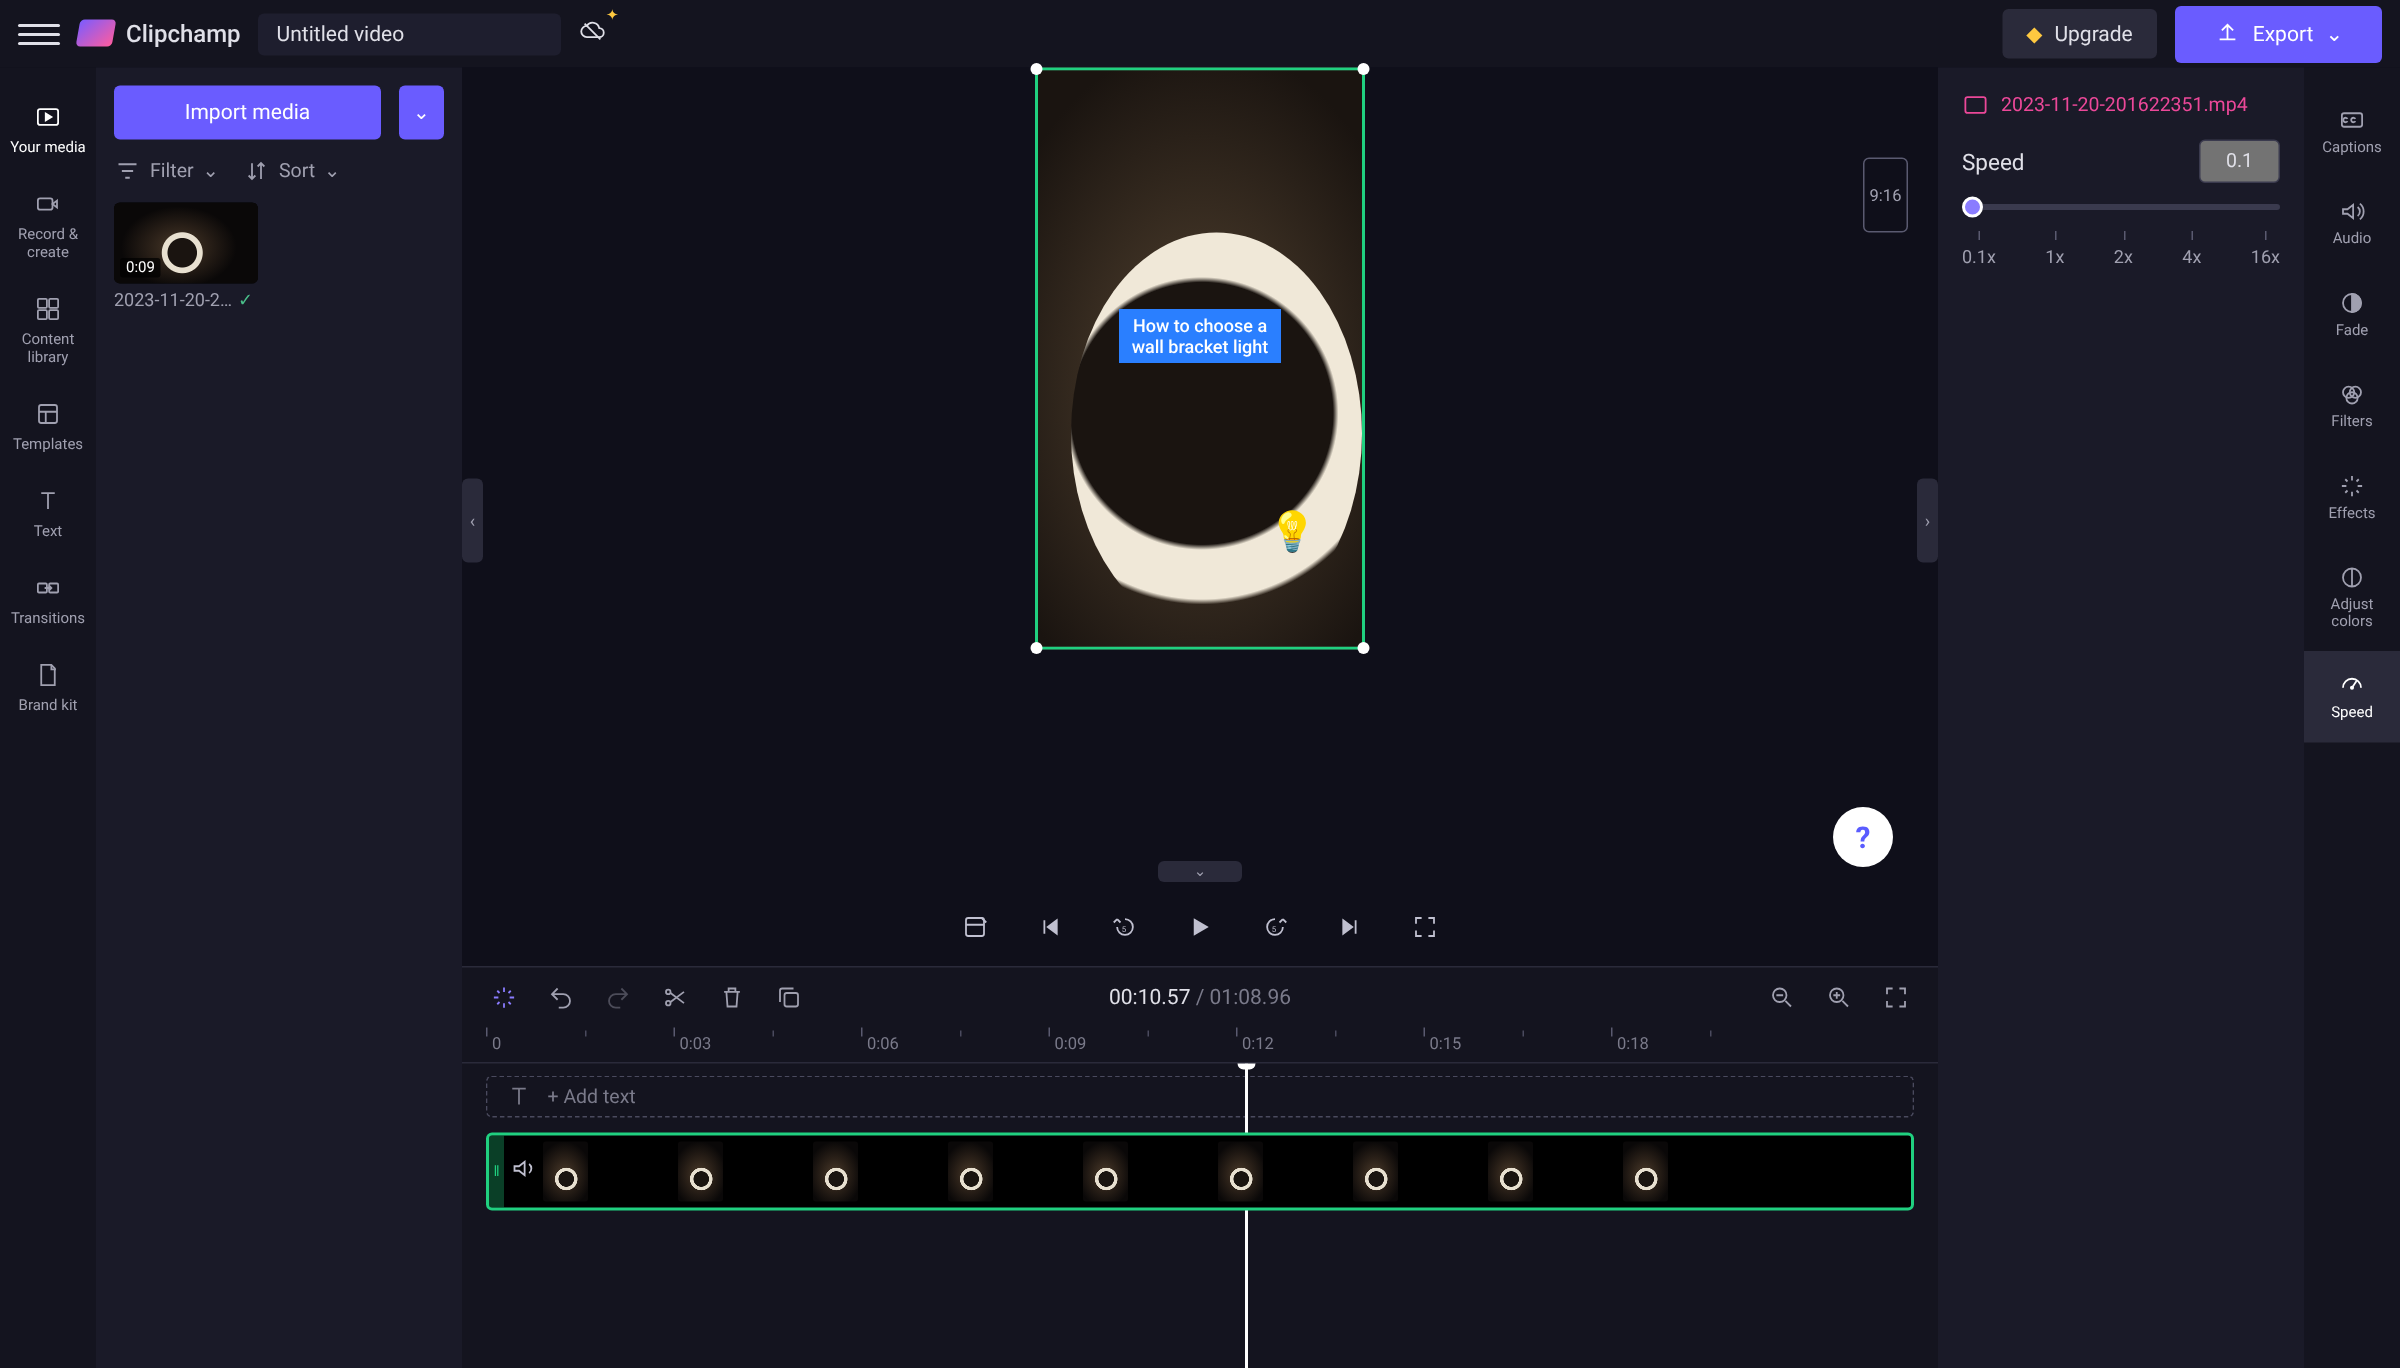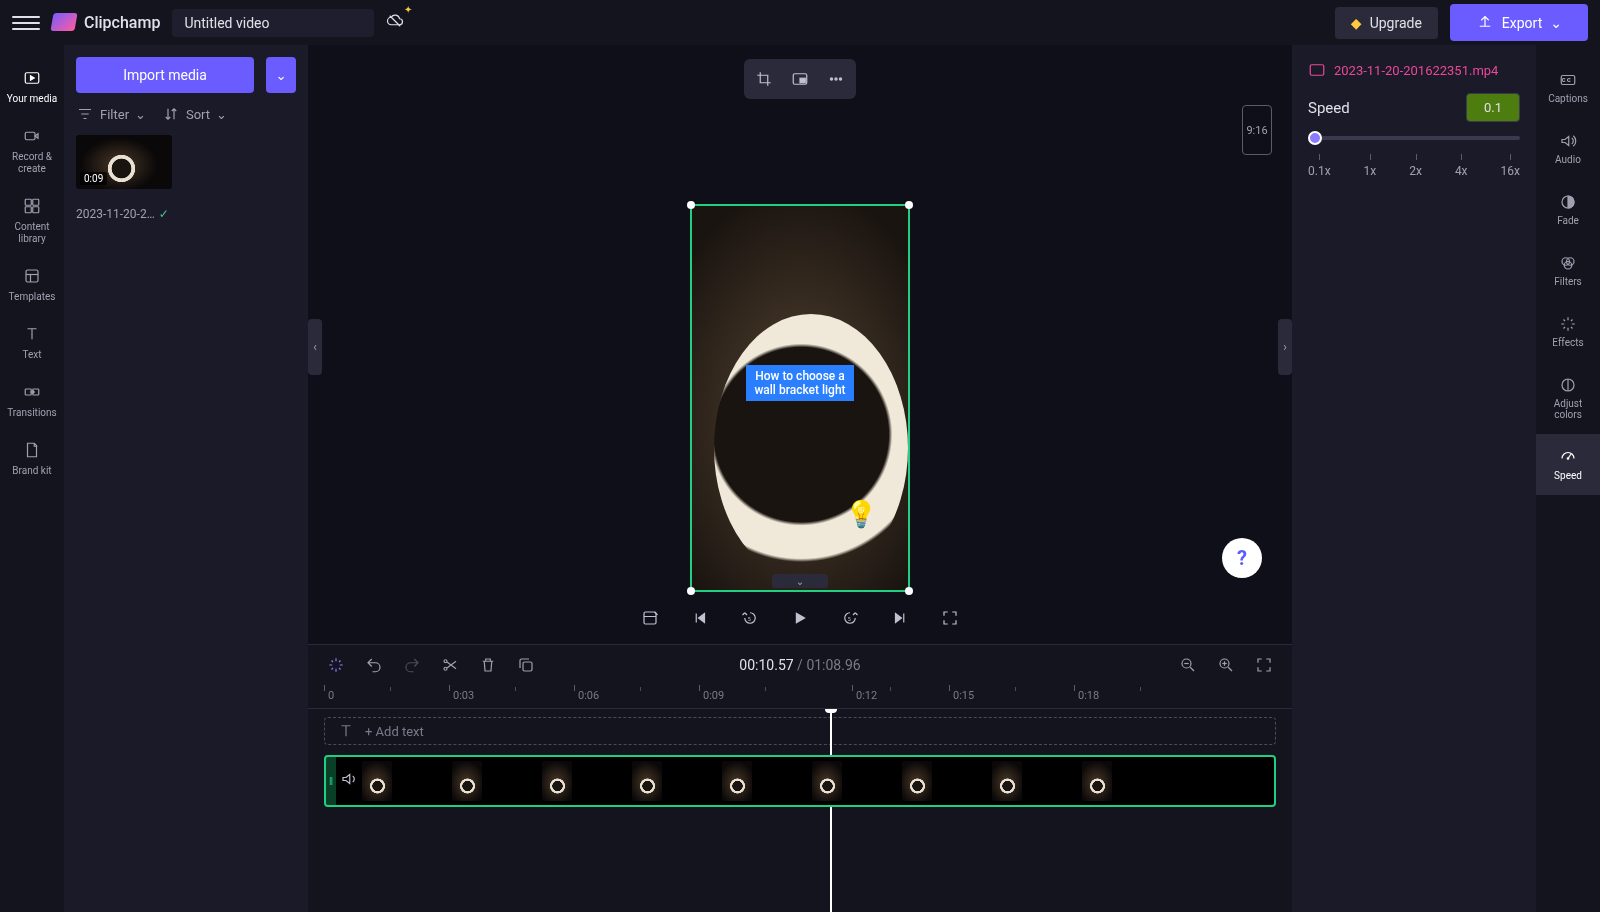--- a/index.html
+++ b/index.html
@@ -33,26 +33,26 @@
 .import-row { display: flex; gap: 12px; }
 .import-btn { flex: 1; background: #6a5cff; border: none; color: #fff; padding: 10px; border-radius: 4px; font-size: 14px; cursor: pointer; }
 .import-dropdown { width: 30px; background: #6a5cff; border: none; border-radius: 4px; color: #fff; cursor: pointer; display: flex; align-items: center; justify-content: center; }
 .filter-sort { display: flex; gap: 16px; }
 .filter-sort button { background: none; border: none; color: #a0a0b0; font-size: 13px; display: flex; align-items: center; gap: 6px; cursor: pointer; }
 .media-thumb { width: 96px; }
 .thumb-img { width: 96px; height: 54px; background: #000; border-radius: 4px; position: relative; overflow: hidden; }
 .thumb-inner { position: absolute; inset: 0; background: radial-gradient(ellipse 40% 50% at 45% 55%, #4a3a2a 0%, #2a2018 50%, #0a0808 100%); }
 .thumb-inner::after { content:""; position: absolute; left: 20%; top: 30%; width: 55%; height: 65%; border-radius: 50%; background: radial-gradient(circle, #1a1410 30%, #e8e0d0 32%, #e8e0d0 42%, transparent 44%); }
 .thumb-time { position: absolute; bottom: 4px; left: 4px; background: rgba(0,0,0,0.7); color: #fff; font-size: 10px; padding: 1px 4px; border-radius: 2px; }
-.thumb-name-row { display: flex; align-items: flex-end; gap: 4px; margin-top: 18px; font-size: 12px; color: #a0a0b0; }
+.thumb-name-row { display: flex; align-items: flex-end; gap: 4px; margin-top: 4px; font-size: 12px; color: #a0a0b0; }
 .check { color: #4abf8a; }
 
 
 .center { flex: 1; display: flex; flex-direction: column; background: #0f0f1a; position: relative;}
-.preview-wrap { flex: 1; display: flex; align-items: flex-end; justify-content: center; position: relative; }
+.preview-wrap { flex: 1; display: flex; align-items: flex-start; justify-content: center; position: relative; }
 .preview-toolbar { position: absolute; top: 14px; left: 50%; transform: translateX(-50%); background: #2a2a3a; border-radius: 6px; display: flex; gap: 4px; padding: 4px; }
 .preview-toolbar button { width: 32px; height: 32px; background: none; border: none; color: #c0c0d0; cursor: pointer; border-radius: 4px; display: flex; align-items: center; justify-content: center; }
 .aspect-box { position: absolute; top: 60px; right: 20px; width: 30px; height: 50px; border: 1px solid #5a5a70; border-radius: 4px; display: flex; align-items: center; justify-content: center; font-size: 11px; color: #a0a0b0; cursor: pointer; }
 .preview-frame { width: 220px; height: 388px; border: 2px solid #20d080; position: relative; background: #3a3028; }
 .preview-content { position: absolute; inset: 0; background: radial-gradient(ellipse 70% 60% at 50% 55%, #5a4835 0%, #3a2e22 45%, #1a1410 100%); overflow: hidden; }
 .cup { position: absolute; left: 10%; top: 28%; width: 90%; height: 70%; border-radius: 50%; background: radial-gradient(circle at 45% 45%, #1a1410 0%, #1a1410 48%, #f0e8d8 50%, #f0e8d8 68%, transparent 70%); }
 .caption-box { position: absolute; top: 46%; left: 50%; transform: translate(-50%,-50%); background: #2a7fff; color: #fff; font-size: 12px; font-weight: 500; padding: 4px 8px; text-align: center; max-width: 200px; }
 .bulb { position: absolute; bottom: 16%; right: 14%; font-size: 26px; }
 .handle { position: absolute; width: 8px; height: 8px; background: #fff; border-radius: 50%; }
 .h-tl { top: -5px; left: -5px; } .h-tr { top: -5px; right: -5px; }
@@ -91,21 +91,21 @@
 .track-audio-icon { position: absolute; left: 14px; color: #c0c0d0; }
 .playhead { position: absolute; top: 0; bottom: 0; width: 2px; background: #fff; left: 53%; }
 .playhead::before { content: ""; position: absolute; top: -8px; left: -5px; width: 12px; height: 12px; background: #fff; border-radius: 50% 50% 4px 4px; }
 .audio-wave { flex:1; height: 12px; background: repeating-linear-gradient(90deg, #4a4a5e 0 1px, transparent 1px 3px); opacity: 0.5; }
 
 
 .right-panel { width: 244px; background: #1a1a28; padding: 16px; display: flex; flex-direction: column; gap: 14px; }
 .clip-name-row { display: flex; align-items: center; gap: 8px; font-size: 13px; color: #ec4899; }
 .speed-row { display: flex; justify-content: space-between; align-items: center; }
 .speed-row label { font-size: 15px; }
-.speed-input { width: 54px; background: #4d7c0f; border: 1px solid #3a3a4e; color: #e0e0e8; padding: 6px; border-radius: 4px; text-align: center; font-size: 13px; }
+.speed-input { width: 54px; background: #737373; border: 1px solid #3a3a4e; color: #e0e0e8; padding: 6px; border-radius: 4px; text-align: center; font-size: 13px; }
 .slider-rail { height: 4px; background: #3a3a4e; border-radius: 2px; position: relative; }
 .slider-thumb { position: absolute; left: 0; top: -5px; width: 14px; height: 14px; border-radius: 50%; background: #8a7cff; border: 2px solid #fff; }
 .slider-labels { display: flex; justify-content: space-between; font-size: 12px; color: #a0a0b0; margin-top: 10px; }
 .slider-labels span { position: relative; }
 .slider-labels span::before { content:""; position: absolute; top: -10px; left: 50%; width: 1px; height: 6px; background: #5a5a70; }
 
 
 .rightnav { width: 64px; background: #14141f; display: flex; flex-direction: column; padding-top: 12px; }
 .rightnav-item { display: flex; flex-direction: column; align-items: center; gap: 4px; padding: 14px 4px; cursor: pointer; color: #a0a0b0; font-size: 10px; text-align: center; }
 .rightnav-item.active { background: #2a2a3a; color: #fff; }
@@ -400,21 +400,21 @@
 
       <div class="tl-ruler">
         <span class="tick" style="left:20px">0</span>
         <span class="minor" style="left:82px"></span>
         <span class="tick" style="left:145px">0:03</span>
         <span class="minor" style="left:207px"></span>
         <span class="tick" style="left:270px">0:06</span>
         <span class="minor" style="left:332px"></span>
         <span class="tick" style="left:395px">0:09</span>
         <span class="minor" style="left:457px"></span>
-        <span class="tick" style="left:548px">0:12</span>
+        <span class="tick" style="left:520px">0:12</span>
         <span class="minor" style="left:582px"></span>
         <span class="tick" style="left:645px">0:15</span>
         <span class="minor" style="left:707px"></span>
         <span class="tick" style="left:770px">0:18</span>
         <span class="minor" style="left:832px"></span>
       </div>
 
       <div class="tl-tracks">
         <div class="playhead"></div>
         <div class="track">

